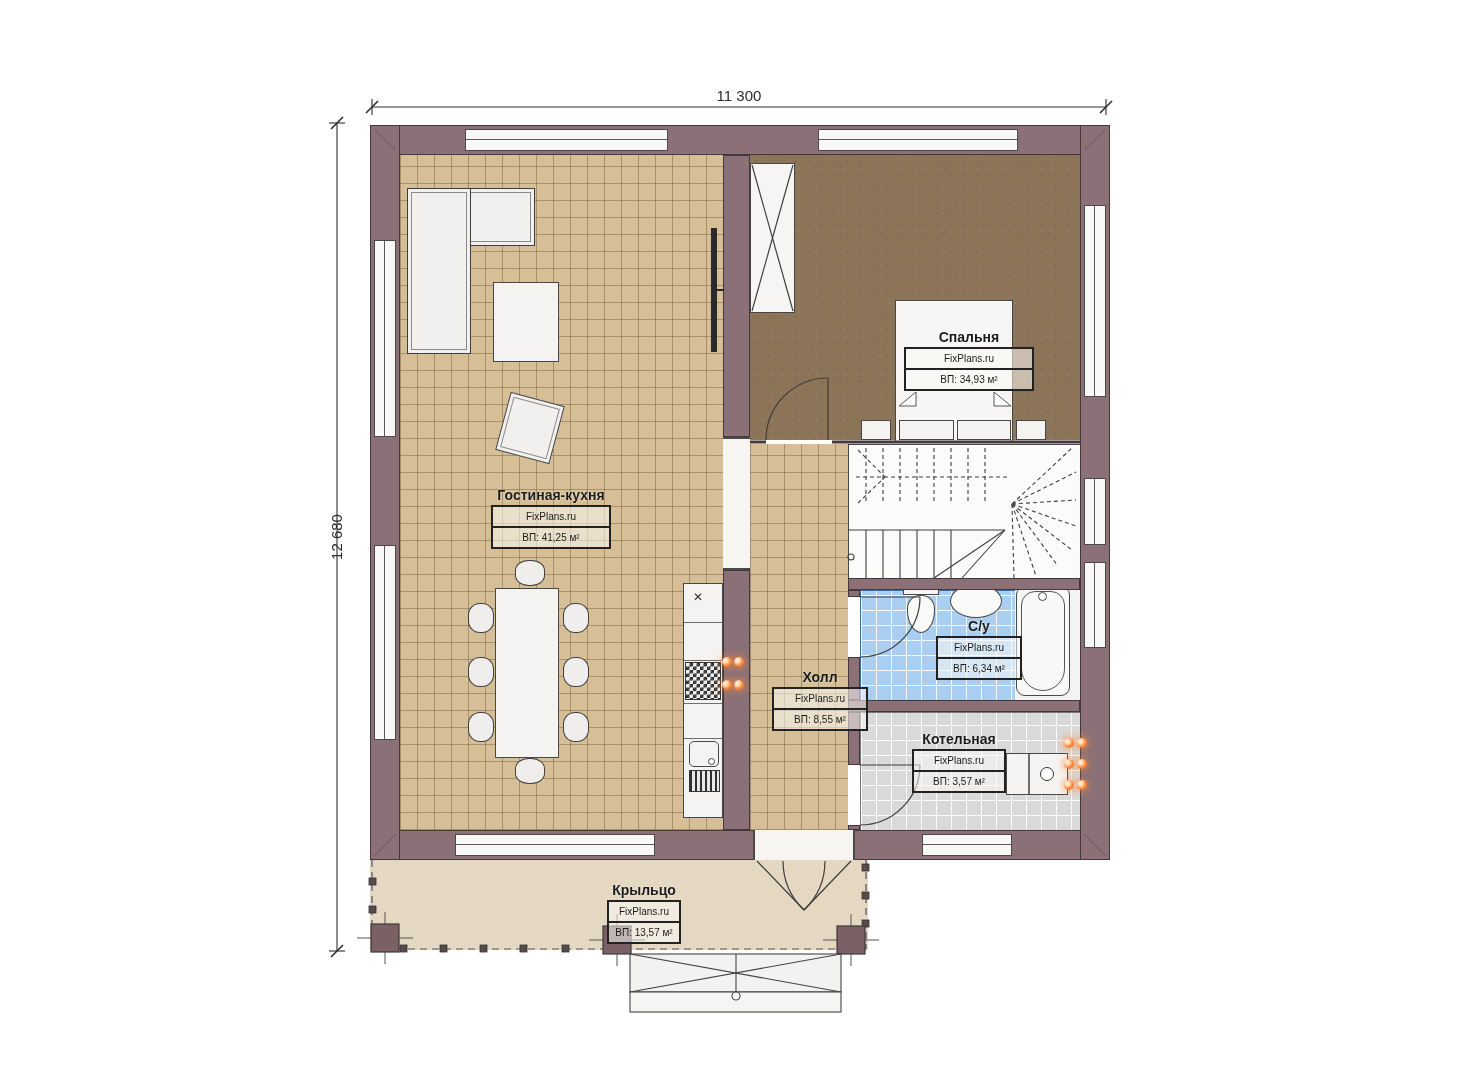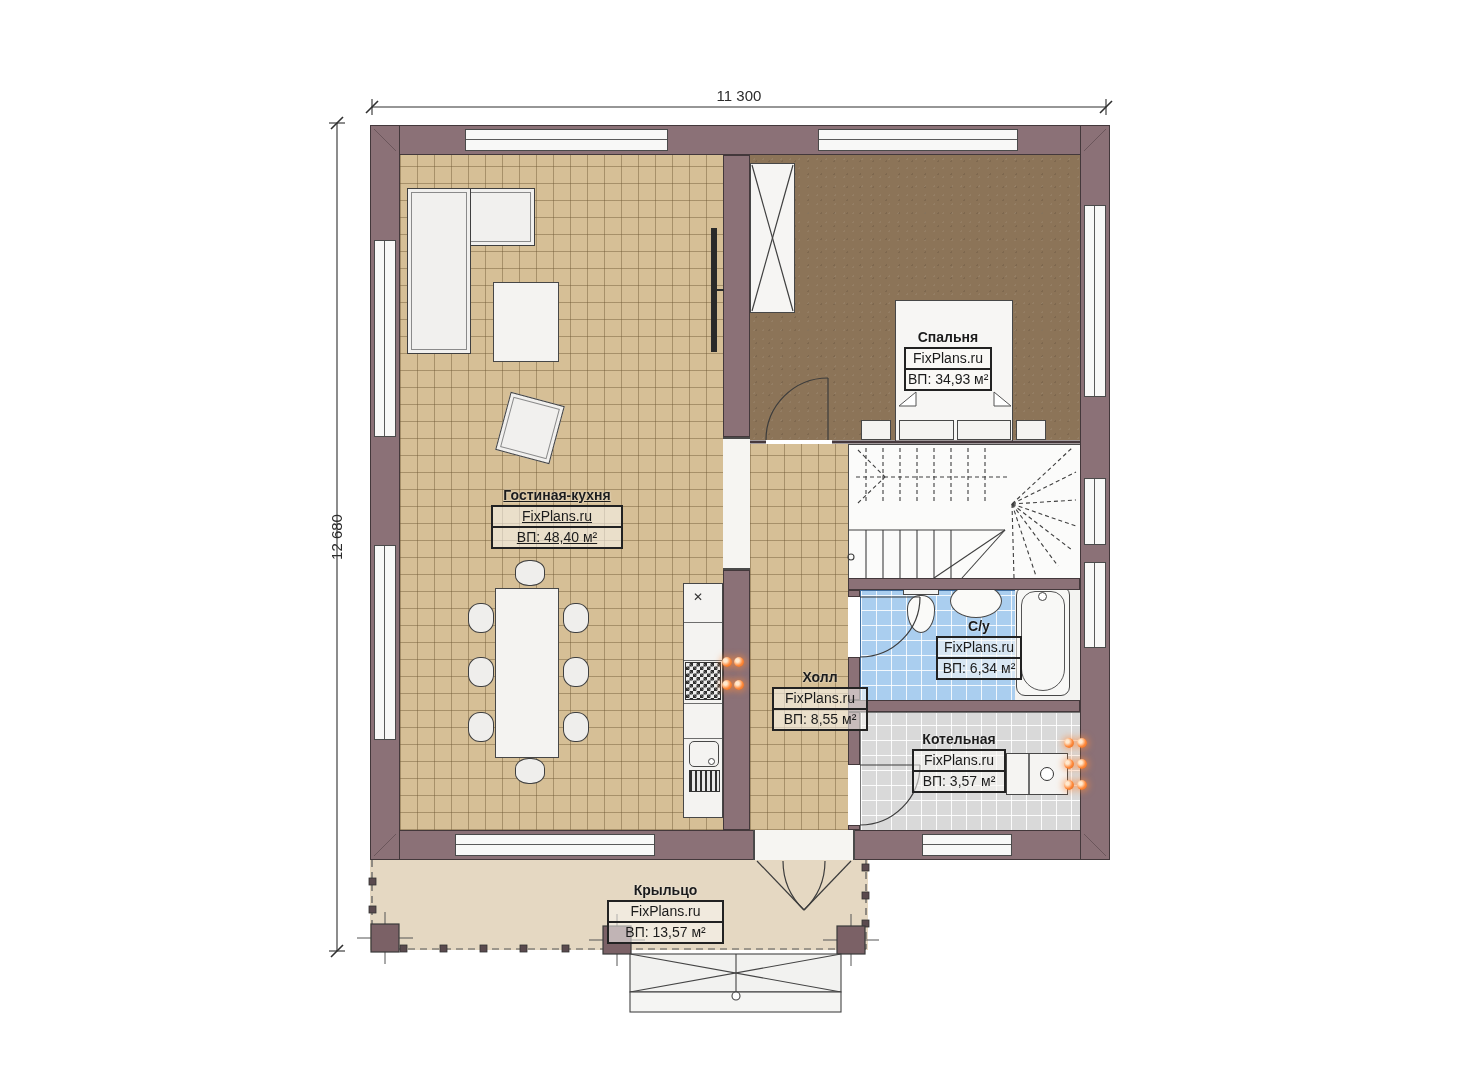--- a/index.html
+++ b/index.html
@@ -50,21 +50,21 @@
   .hatch{z-index:2;border:1px solid #333;box-sizing:border-box;
     background:repeating-linear-gradient(90deg,#2f2f2f 0 2px,#e8e8e8 2px 5px);}
   .dot{position:absolute;width:10px;height:10px;border-radius:50%;z-index:6;
     background:radial-gradient(circle at 35% 35%, #ffe9cf 0 18%, #ff8a3c 55%, #d96318 100%);
     box-shadow:0 0 6px 2px rgba(255,138,60,.55);}
   
   .room-label{position:absolute;z-index:10;text-align:center;color:#1b1b1b;}
   .lbl-name{font-weight:bold;font-size:14px;line-height:16px;margin-bottom:2px;
             text-shadow:0 0 2px rgba(255,255,255,.8);}
   .lbl-box{border:2px solid #222;background:rgba(252,250,245,.55);}
-  .lbl-row{font-size:14px;line-height:17px;padding:1px 2px;white-space:nowrap;}
+  .lbl-row{font-size:10px;line-height:17px;padding:1px 2px;white-space:nowrap;}
   .lbl-row + .lbl-row{border-top:2px solid #222;}
   .dim{position:absolute;z-index:10;font-size:15px;color:#2b2b2b;text-align:center;}
   svg.overlay{position:absolute;left:0;top:0;z-index:6;pointer-events:none;}
   .tv{background:#2a2a2a;z-index:2;}
 </style>
 </head>
 <body>
 
 <div class="canvas">
 
@@ -291,29 +291,29 @@
         <rect x="630" y="992" width="211" height="20" fill="#f5f5f3"></rect>
         <line x1="736" y1="954" x2="736" y2="992"></line>
         <circle cx="736" cy="996" r="4" fill="#fff"></circle>
       </g>
     </g>
   </svg>
 
   <div class="dim" style="left:699px;top:87px;width:80px;">11 300</div>
   <div class="dim" style="left:297px;top:528px;width:80px;height:18px;transform:rotate(-90deg);transform-origin:center;">12 680</div>
 
-  <div class="room-label" style="left:491px;top:487px;width:132px;text-decoration:underline;">
+  <div class="room-label" style="left:491px;top:487px;width:120px;">
     <div class="lbl-name">Гостиная-кухня</div>
     <div class="lbl-box">
       <div class="lbl-row">FixPlans.ru</div>
-      <div class="lbl-row">ВП: 48,40 м²</div>
-    </div>
-  </div>
-
-  <div class="room-label" style="left:904px;top:329px;width:88px;">
+      <div class="lbl-row">ВП: 41,25 м²</div>
+    </div>
+  </div>
+
+  <div class="room-label" style="left:904px;top:329px;width:130px;">
     <div class="lbl-name">Спальня</div>
     <div class="lbl-box">
       <div class="lbl-row">FixPlans.ru</div>
       <div class="lbl-row">ВП: 34,93 м²</div>
     </div>
   </div>
 
   <div class="room-label" style="left:772px;top:669px;width:96px;">
     <div class="lbl-name">Холл</div>
     <div class="lbl-box">
@@ -331,21 +331,21 @@
   </div>
 
   <div class="room-label" style="left:912px;top:731px;width:94px;">
     <div class="lbl-name">Котельная</div>
     <div class="lbl-box">
       <div class="lbl-row">FixPlans.ru</div>
       <div class="lbl-row">ВП: 3,57 м²</div>
     </div>
   </div>
 
-  <div class="room-label" style="left:607px;top:882px;width:117px;">
+  <div class="room-label" style="left:607px;top:882px;width:74px;">
     <div class="lbl-name">Крыльцо</div>
     <div class="lbl-box">
       <div class="lbl-row">FixPlans.ru</div>
       <div class="lbl-row">ВП: 13,57 м²</div>
     </div>
   </div>
 
 </div>
 
 </body></html>

